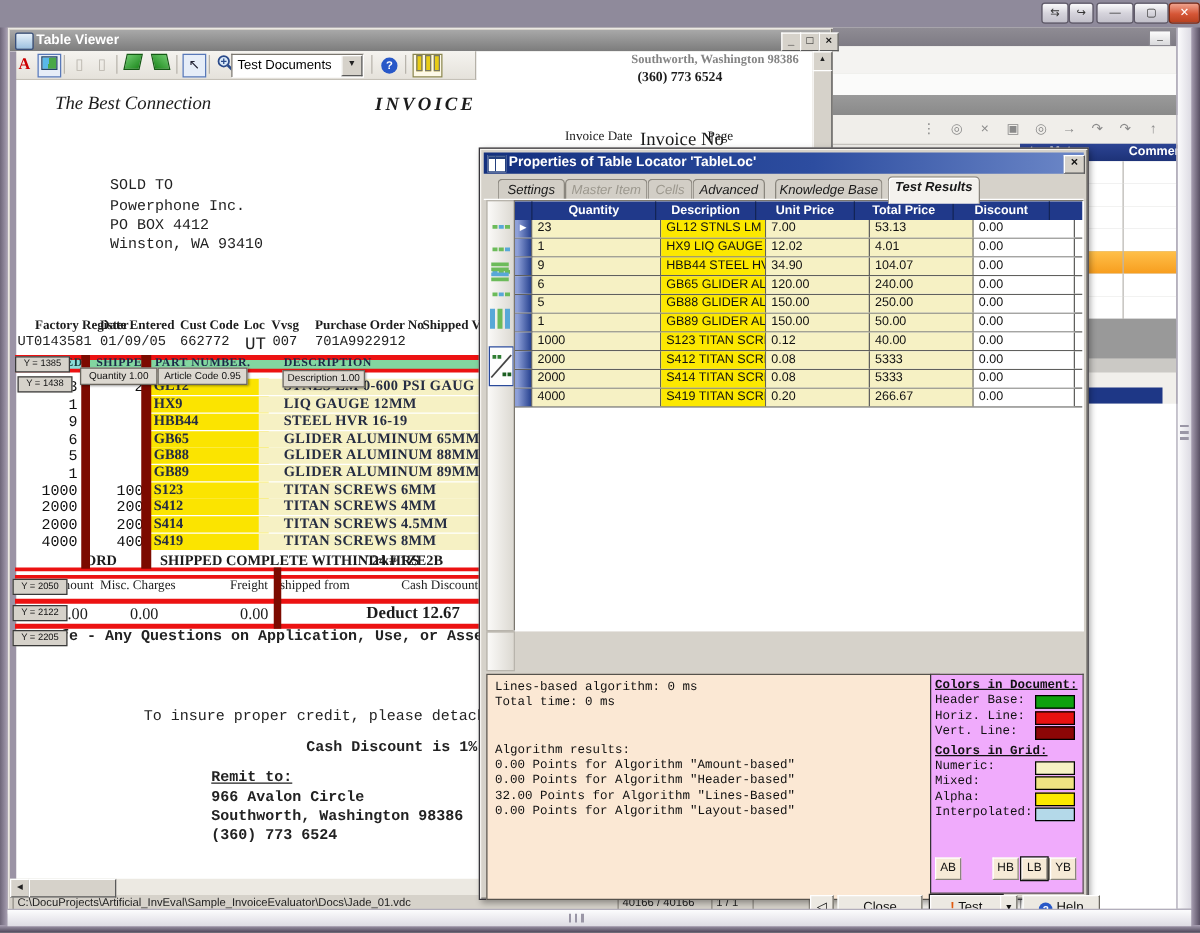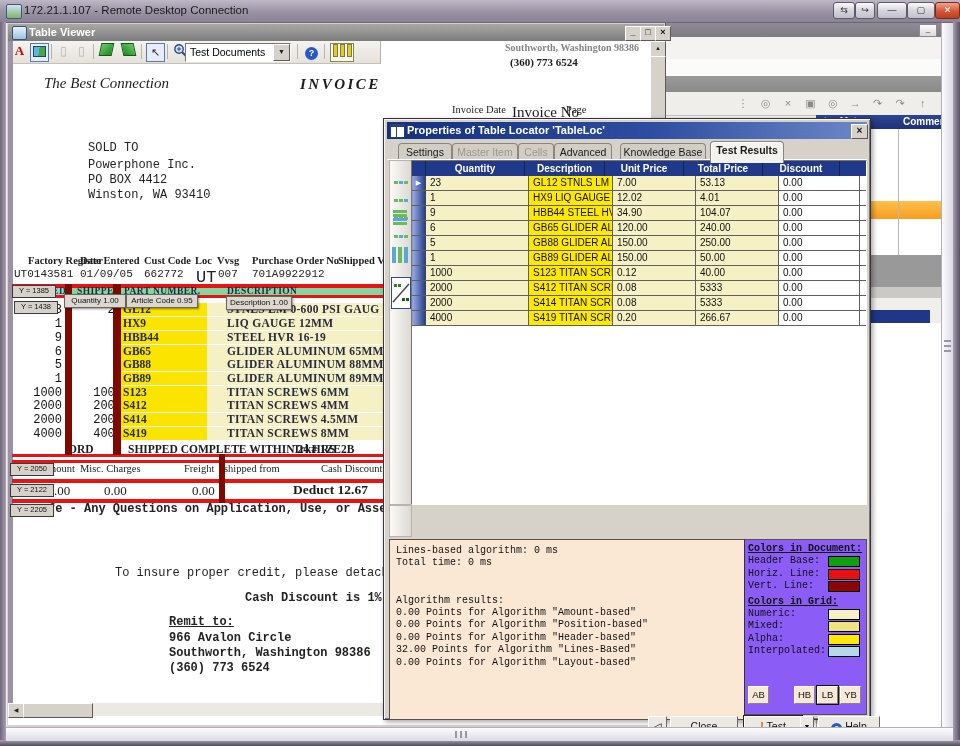--- a/index.html
+++ b/index.html
@@ -125,21 +125,21 @@
     font-weight:bold;font-size:11px;}
   .dlg-tico{left:3px;top:2px;width:13px;height:12px;background:#fff;border:1px solid #24407e;
     background-image:linear-gradient(#24407e 2px,transparent 2px),
       linear-gradient(90deg,transparent 5px,#24407e 5px,#24407e 6px,transparent 6px);}
   .dlg-x{left:464px;top:2px;width:15px;height:13px;background:#d6d2ca;border:1px solid;
     border-color:#fff #5a5a5a #5a5a5a #fff;color:#111;font-size:10px;font-weight:bold;
     text-align:center;line-height:11px;}
   .tabs{left:6px;top:22px;width:474px;height:19px;}
   .tab{position:absolute;top:2px;height:17px;background:#d2cec6;border:1px solid #8a867e;
     border-bottom:none;border-radius:4px 4px 0 0;font-size:10.5px;text-align:center;
-    padding-top:2px;color:#1a1a1a;}
+    padding-top:2px;color:#1a1a1a;font-style:italic;}
   .tab.dis{color:#9c988e;}
   .tab.active{top:0;height:19px;background:#f4f2ee;font-weight:bold;z-index:2;
     box-shadow:inset 1px 1px 0 #fff;}
   .tabline{left:3px;top:40px;width:480px;height:1px;background:#fff;}
   .dlg-body{left:3px;top:41px;width:480px;height:556px;background:#d6d2ca;}
   .lstrip{position:absolute;left:2px;top:0;width:21px;height:343px;
     background:linear-gradient(90deg,#fbfaf8,#dcd9d2);border:1px solid #b8b4ac;}
   .licon{position:absolute;left:1px;width:18px;height:26px;padding-top:4px;}
   .licon.pressed{background:#fdfdfd;border:1px solid #2a4a9a;}
   .dash{display:inline-block;width:4px;height:3px;margin:0 0 1px 1px;}
@@ -157,21 +157,21 @@
     white-space:nowrap;overflow:hidden;color:#111;}
   .w-q{width:98px}.w-d{width:79px}.w-u{width:78px}.w-t{width:78px}.w-x{width:76px}
   .cy{background:#f6f1c4}.cyd{background:#fce800}.cw{background:#fff}
   .msgbar{position:absolute;left:38px;top:351px;width:438px;height:24px;background:#d4d0c8;
     border:1px solid #9c988e;font-size:11px;color:#111;line-height:22px;padding-left:8px;}
   .msgcol{position:absolute;left:2px;top:345px;width:21px;height:30px;
     background:linear-gradient(90deg,#fbfaf8,#dcd9d2);border:1px solid #b8b4ac;}
   .logpanel{position:absolute;left:2px;top:379px;width:355px;height:174px;background:#fbe8d4;
     border:1px solid #55524c;}
   .logline{font:10px "Liberation Mono",monospace;color:#111;height:12.4px;white-space:pre;}
-  .legpanel{position:absolute;left:357px;top:379px;width:121px;height:174px;background:#8b5cf6;
+  .legpanel{position:absolute;left:357px;top:379px;width:121px;height:174px;background:#f0abfc;
     border:1px solid #55524c;border-left:1px solid #333;}
   .legtitle{font:bold 10px "Liberation Mono",monospace;color:#111;text-decoration:underline;
     margin:3px 0 1px 3px;white-space:nowrap;}
   .legrow{position:relative;height:12.5px;font:10px "Liberation Mono",monospace;color:#111;
     padding-left:3px;white-space:nowrap;}
   .sw{position:absolute;right:6px;top:1px;width:30px;height:9px;border:1px solid #000;}
   .algobtn{position:absolute;top:146px;width:19px;height:16px;background:#f6ead6;
     border:1px solid;border-color:#fff #8a867c #8a867c #fff;font-size:9.5px;text-align:center;
     line-height:15px;color:#111;}
   .algobtn.on{outline:1px solid #111;}
@@ -282,20 +282,27 @@
       <span class="sbtn" style="top:0;">▲</span>
       <span class="sthumb" style="left:0;top:15px;width:14px;height:92px;"></span>
       <span class="sbtn" style="top:670px;">▼</span>
     </div>
 
     <div class="abs tv-hscroll">
       <span class="sbtn" style="left:0;top:0;width:14px;height:13px;">◀</span>
       <span class="sthumb" style="left:15px;top:0;width:68px;height:13px;"></span>
     </div>
 
+    <div class="abs tv-status">
+      <span class="stcell" style="left:2px;width:480px;">C:\DocuProjects\Artificial_InvEval\Sample_InvoiceEvaluator\Docs\Jade_01.vdc</span>
+      <span class="stcell" style="left:486px;width:72px;">40166 / 40166</span>
+      <span class="stcell" style="left:561px;width:30px;">1 / 1</span>
+      <span class="stcell" style="left:594px;width:42px;"></span>
+      <span class="stcell" style="left:639px;width:17px;">/1</span>
+    </div>
   </div>
 
   <div class="dp">
     <div class="abs" style="left:0;top:0;width:5px;height:662px;background:#9b93a5;"></div>
 
     <span class="iv" style="left:36px;top:34px;font-style:italic;font-size:15px;">The Best Connection</span>
     <span class="iv" style="left:292px;top:35px;font-weight:bold;font-style:italic;font-size:15px;letter-spacing:2.5px;">INVOICE</span>
 
     <span class="iv" style="left:497px;top:1px;font-weight:bold;font-size:10px;color:#666;opacity:.8;">Southworth, Washington 98386</span>
     <span class="iv" style="left:502px;top:15px;font-weight:bold;font-size:11px;">(360) 773 6524</span>
@@ -311,21 +318,21 @@
     <span class="iv" style="left:6px;top:214px;font-weight:bold;font-size:10.5px;margin-left:14px;">Factory Register</span>
     <span class="iv" style="left:72px;top:214px;font-weight:bold;font-size:10.5px;">Date Entered</span>
     <span class="iv" style="left:136px;top:214px;font-weight:bold;font-size:10.5px;">Cust Code</span>
     <span class="iv" style="left:187px;top:214px;font-weight:bold;font-size:10.5px;">Loc</span>
     <span class="iv" style="left:209px;top:214px;font-weight:bold;font-size:10.5px;">Vvsg</span>
     <span class="iv" style="left:244px;top:214px;font-weight:bold;font-size:10.5px;">Purchase Order No</span>
     <span class="iv" style="left:330px;top:214px;font-weight:bold;font-size:10.5px;">Shipped Via</span>
     <span class="ivm" style="left:6px;top:227px;font-size:11px;">UT0143581</span>
     <span class="ivm" style="left:72px;top:227px;font-size:11px;">01/09/05</span>
     <span class="ivm" style="left:136px;top:227px;font-size:11px;">662772</span>
-    <span class="ivm" style="left:188px;top:227px;font-size:17px;">UT</span>
+    <span class="ivm" style="left:188px;top:227px;font-size:14px;">UT</span>
     <span class="ivm" style="left:210px;top:227px;font-size:11px;">007</span>
     <span class="ivm" style="left:244px;top:227px;font-size:11px;">701A9922912</span>
     <span class="ivm" style="left:350px;top:227px;font-size:16px;margin-left:40px;">UPS</span>
 
     <div class="hline" style="top:243px;height:4px;"></div>
     <div class="band-green"></div>
     <div class="band-cyan"></div>
     <span class="colhdr" style="left:37px;color:#1a3a3a;">RED</span>
     <span class="colhdr" style="left:69px;">SHIPPED</span>
     <span class="colhdr" style="left:116px;">PART NUMBER.</span>
@@ -573,21 +580,20 @@
 
       <div class="msgcol"></div>
 
       <div class="logpanel" style="padding:5px 0 0 6px;">
         <div class="logline">Lines-based algorithm: 0 ms</div>
         <div class="logline">Total time: 0 ms</div>
         <div class="logline"></div>
         <div class="logline"></div>
         <div class="logline">Algorithm results:</div>
         <div class="logline">0.00 Points for Algorithm "Amount-based"</div>
-        <div class="logline">0.00 Points for Algorithm "Position-based"</div>
         <div class="logline">0.00 Points for Algorithm "Header-based"</div>
         <div class="logline">32.00 Points for Algorithm "Lines-Based"</div>
         <div class="logline">0.00 Points for Algorithm "Layout-based"</div>
       </div>
 
       <div class="legpanel">
         <div class="legtitle">Colors in Document:</div>
         <div class="legrow"><span>Header Base:</span><span class="sw" style="background: rgb(15, 160, 15);"></span></div>
         <div class="legrow"><span>Horiz. Line:</span><span class="sw" style="background: rgb(232, 16, 16);"></span></div>
         <div class="legrow"><span>Vert. Line:</span><span class="sw" style="background: rgb(140, 6, 6);"></span></div>
@@ -606,24 +612,20 @@
       <div class="btnbar">
         <span class="pbtn" style="left:261px;width:17px;">◁</span>
         <span class="pbtn" style="left:283px;width:66px;">Close</span>
         <span class="pbtn focus" style="left:357px;width:56px;"><b style="color:#e05a10;">!</b>&nbsp;<span>Test</span></span>
         <span class="pbtn" style="left:413px;width:12px;font-size:7px;">▼</span>
         <span class="pbtn" style="left:431px;width:60px;"><span style="display:inline-block;width:11px;height:11px;border-radius:6px;background:#2858c8;color:#fff;font:bold 8px 'Liberation Sans';line-height:11px;vertical-align:-1px;">?</span>&nbsp;<span>Help</span></span>
       </div>
     </div>
   </div>
 
-  <div class="abs rdp-titlebar">
-    <span class="abs rdp-ico"></span>
-    <span class="abs rdp-title nw">172.21.1.107 - Remote Desktop Connection</span>
-  </div>
   <span class="abs capbtn" style="left:833px;width:20px;">⇆</span>
   <span class="abs capbtn" style="left:855px;width:18px;">↪</span>
   <span class="abs capbtn" style="left:877px;width:28px;">—</span>
   <span class="abs capbtn" style="left:907px;width:26px;">▢</span>
   <span class="abs capbtn close" style="left:935px;width:23px;">✕</span>
   <div class="abs rdp-border-l"></div>
   <div class="abs rdp-border-r"></div>
   <div class="abs rdp-border-b"></div>
   <div class="abs rdp-vscroll">
       <span class="abs grip-v"></span>

